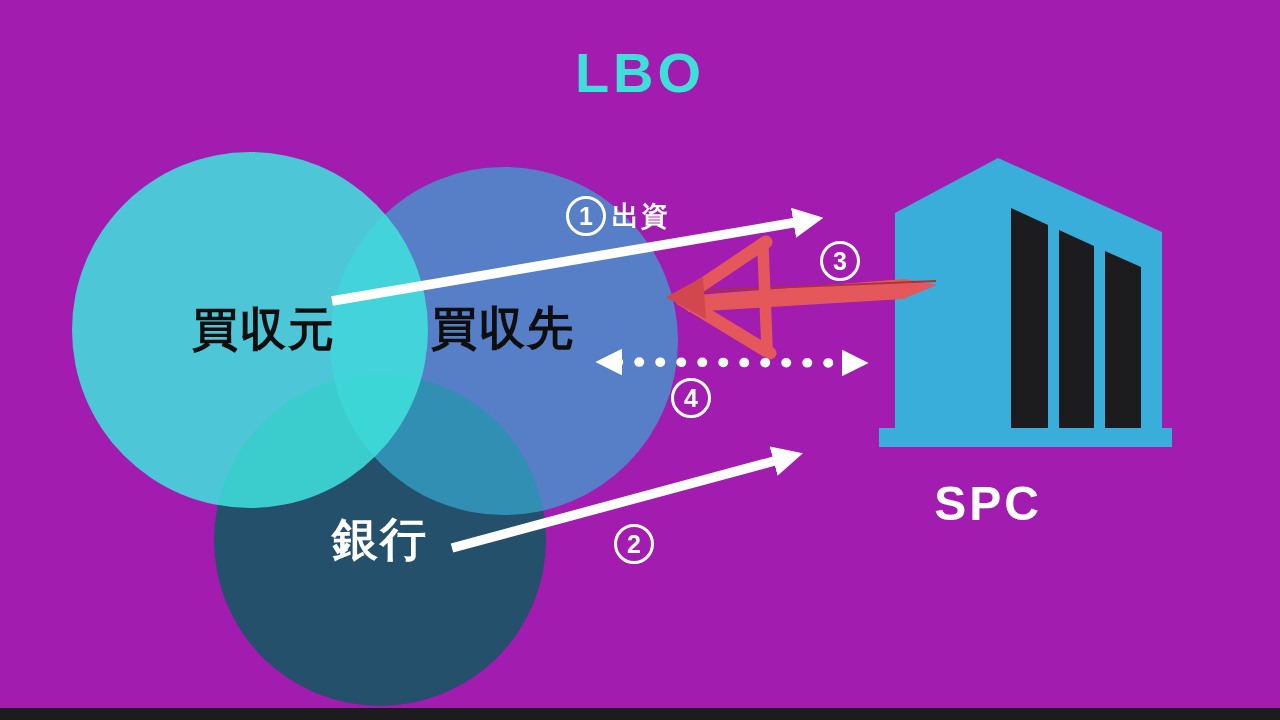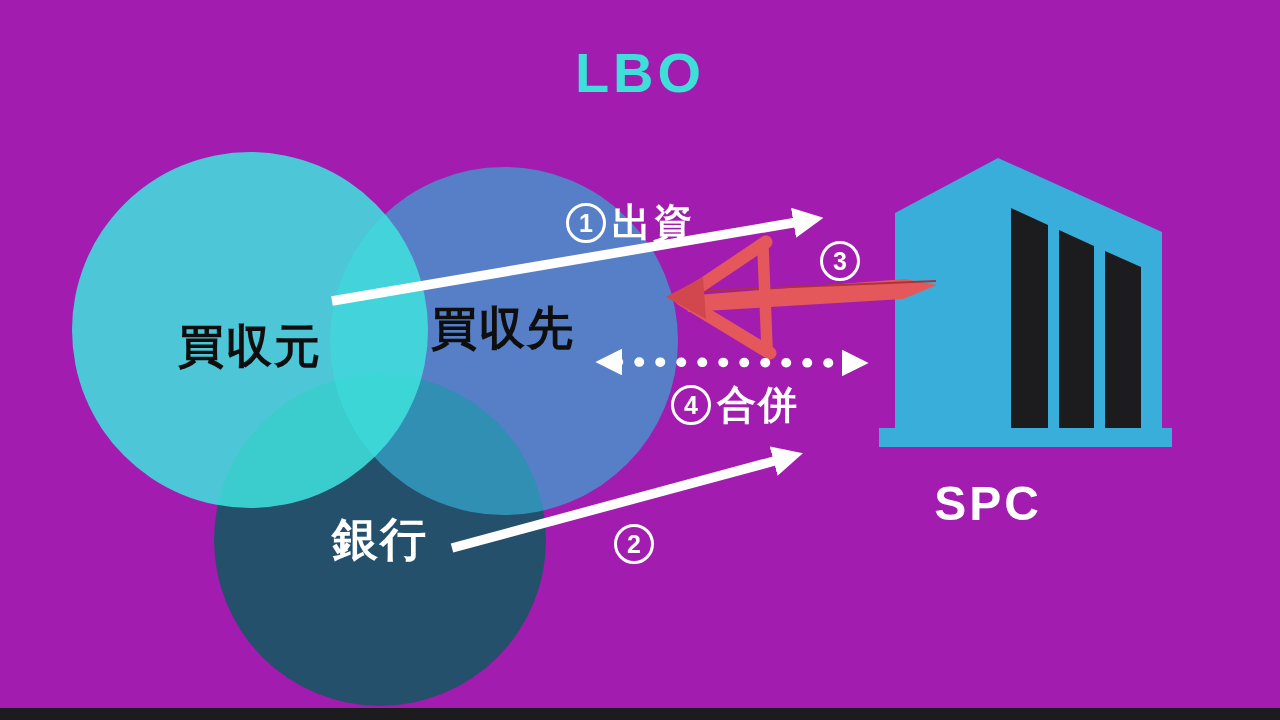--- a/index.html
+++ b/index.html
@@ -58,21 +58,21 @@
     height: 34px;
     border: 3.5px solid #FFFFFF;
     border-radius: 50%;
     display: flex;
     align-items: center;
     justify-content: center;
     font-size: 25px;
     line-height: 1;
   }
   .step .txt {
-    font-size: 39px;
+    font-size: 27px;
     letter-spacing: 2px;
   }
 </style>
 </head>
 <body>
 
 <div class="stage">
 
   <svg width="1280" height="720" viewBox="0 0 1280 720">
     <defs>
@@ -106,36 +106,35 @@
 
     <line x1="332" y1="301" x2="798" y2="222" stroke="#FFFFFF" stroke-width="9.5" marker-end="url(#ah)"></line>
 
     <line x1="452" y1="548" x2="778" y2="460" stroke="#FFFFFF" stroke-width="9.5" marker-end="url(#ah)"></line>
 
     <line x1="618" y1="362" x2="846" y2="363" stroke="#FFFFFF" stroke-width="9.5" stroke-linecap="round" stroke-dasharray="0.5 20.5" marker-start="url(#ahSmall)" marker-end="url(#ahSmall)"></line>
   </svg>
 
   <div class="title">LBO</div>
 
-  <div class="entity dark" style="left:250px; top:330px;margin-top:17px;">買収元</div>
+  <div class="entity dark" style="left:264px; top:330px;">買収元</div>
   <div class="entity dark" style="left:503px; top:329px;">買収先</div>
   <div class="entity light" style="left:380px; top:540px;">銀行</div>
   <div class="entity light spc" style="left:988px; top:503px;">SPC</div>
 
   <div class="step" style="left:566px; top:196px;">
     <span class="num">1</span>
     <span class="txt">出資</span>
   </div>
 
   <div class="step" style="left:820px; top:241px;">
     <span class="num">3</span>
   </div>
 
   <div class="step" style="left:671px; top:378px;">
     <span class="num">4</span>
-    <span class="txt">合併</span>
   </div>
 
   <div class="step" style="left:614px; top:524px;">
     <span class="num">2</span>
   </div>
 
 </div>
 
 </body></html>

